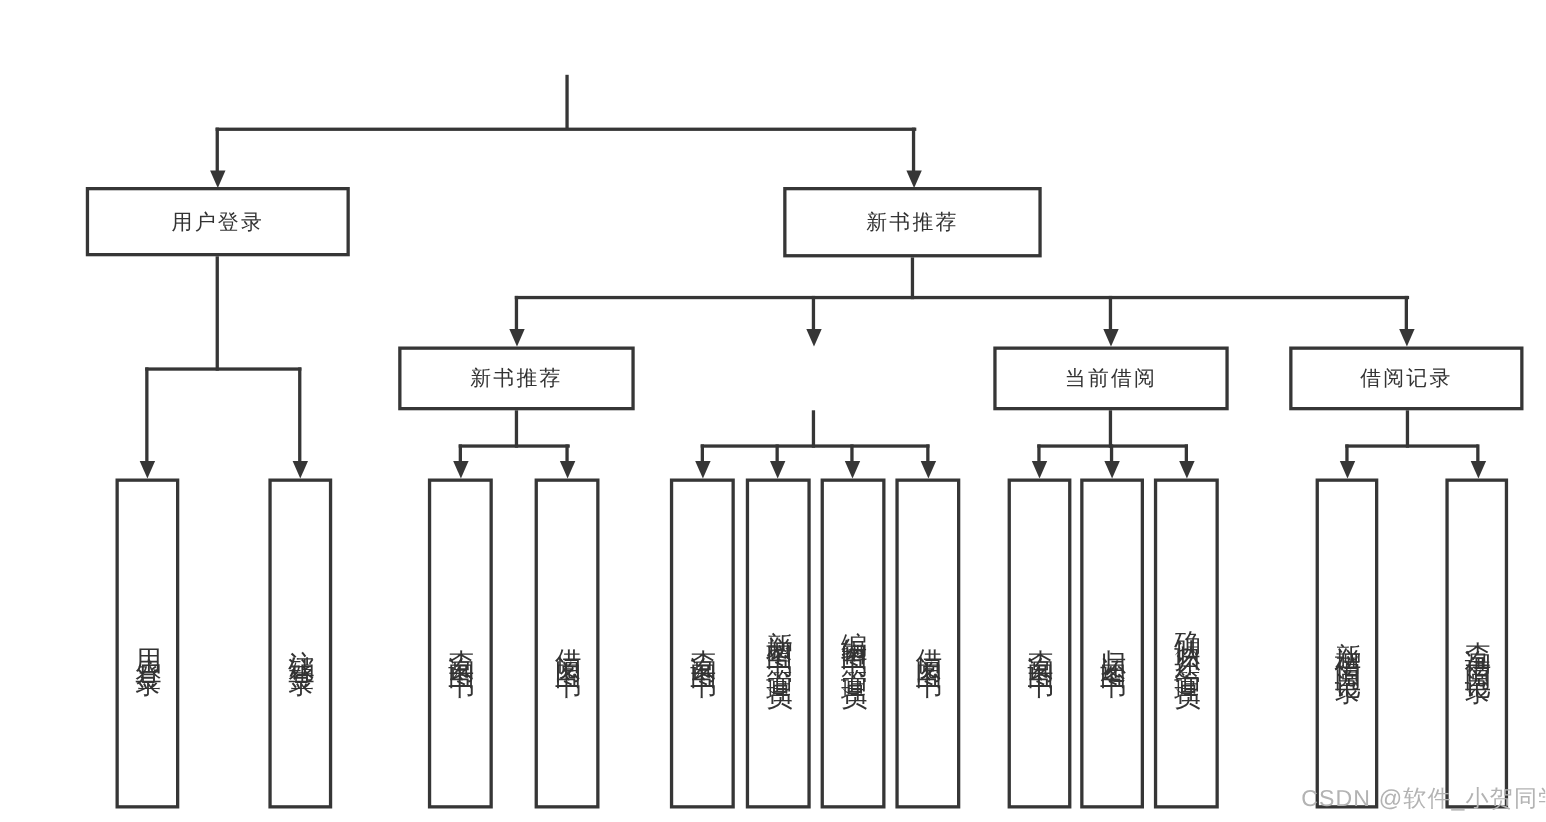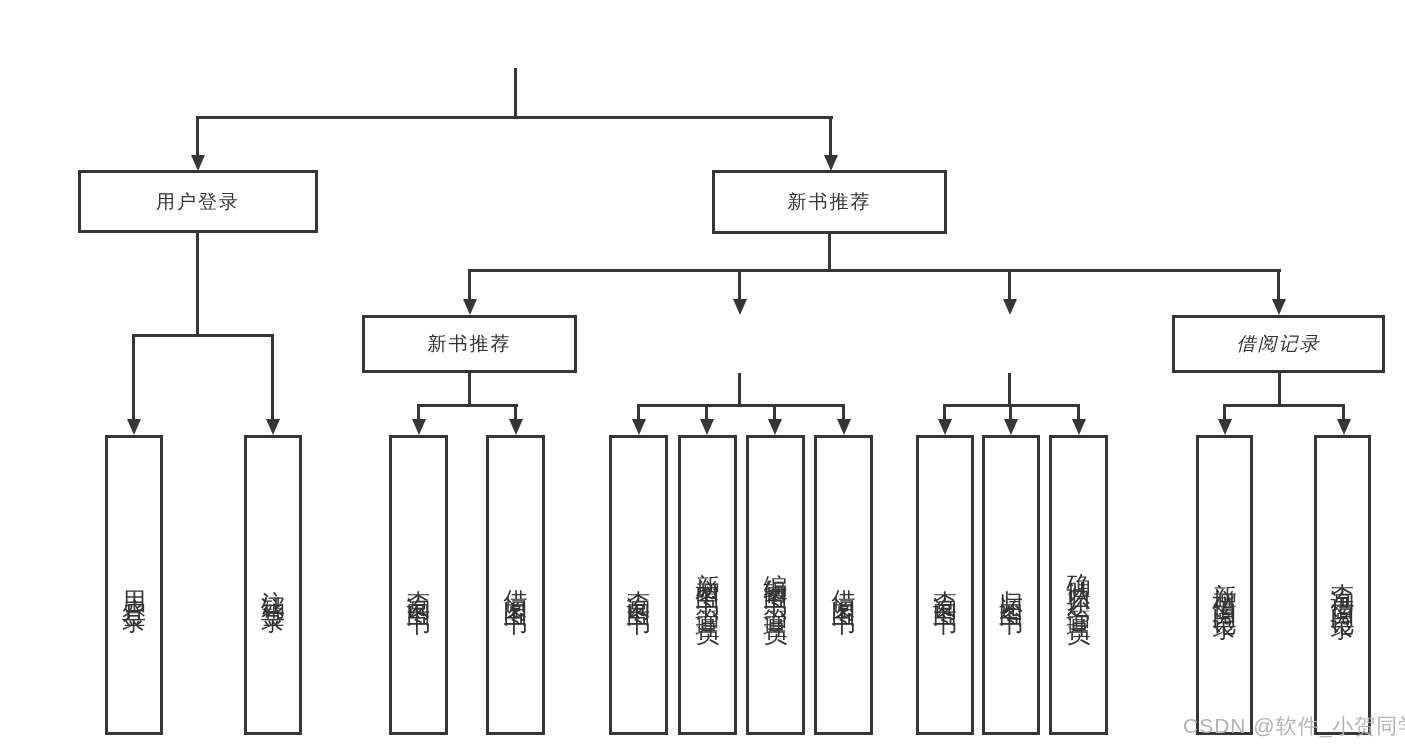--- a/index.html
+++ b/index.html
@@ -41,22 +41,25 @@
 
   <div class="node hnode" style="left:712px;top:170px;width:235px;height:64px;">
     <span>新书推荐</span>
   </div>
 
   <div class="node hnode" style="left:362px;top:315px;width:215px;height:58px;">
     <span>新书推荐</span>
   </div>
 
 
+  <div class="node hnode" style="left:903px;top:315px;width:214px;height:58px;">
+    <span>当前借阅</span>
+  </div>
 
-  <div class="node hnode" style="left:1172px;top:315px;width:213px;height:58px;font-style:italic;">
+  <div class="node hnode" style="left:1172px;top:315px;width:213px;height:58px;">
     <span>借阅记录</span>
   </div>
 
   <div class="node vnode" style="left:105px;top:435px;width:58px;height:300px;">
     <span class="vtext">用户登录</span>
   </div>
   <div class="node vnode" style="left:244px;top:435px;width:58px;height:300px;">
     <span class="vtext">注销登录</span>
   </div>
 

